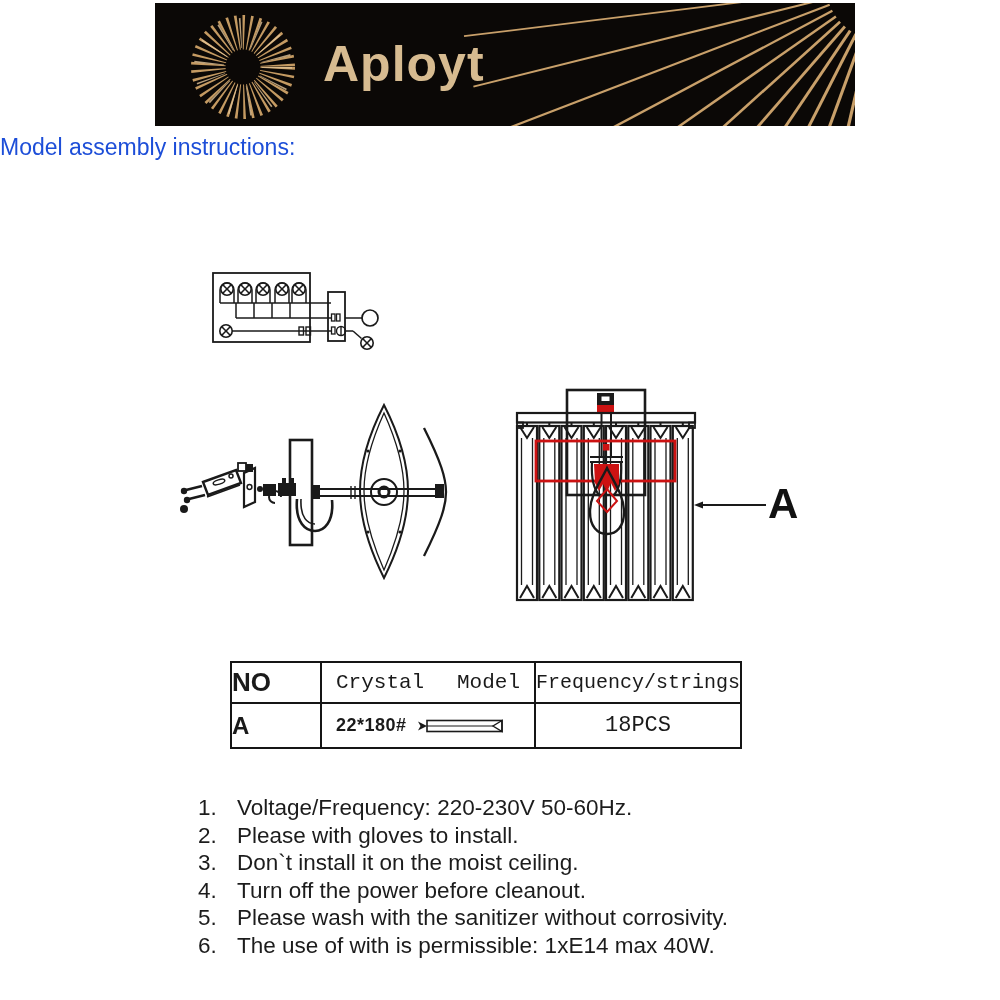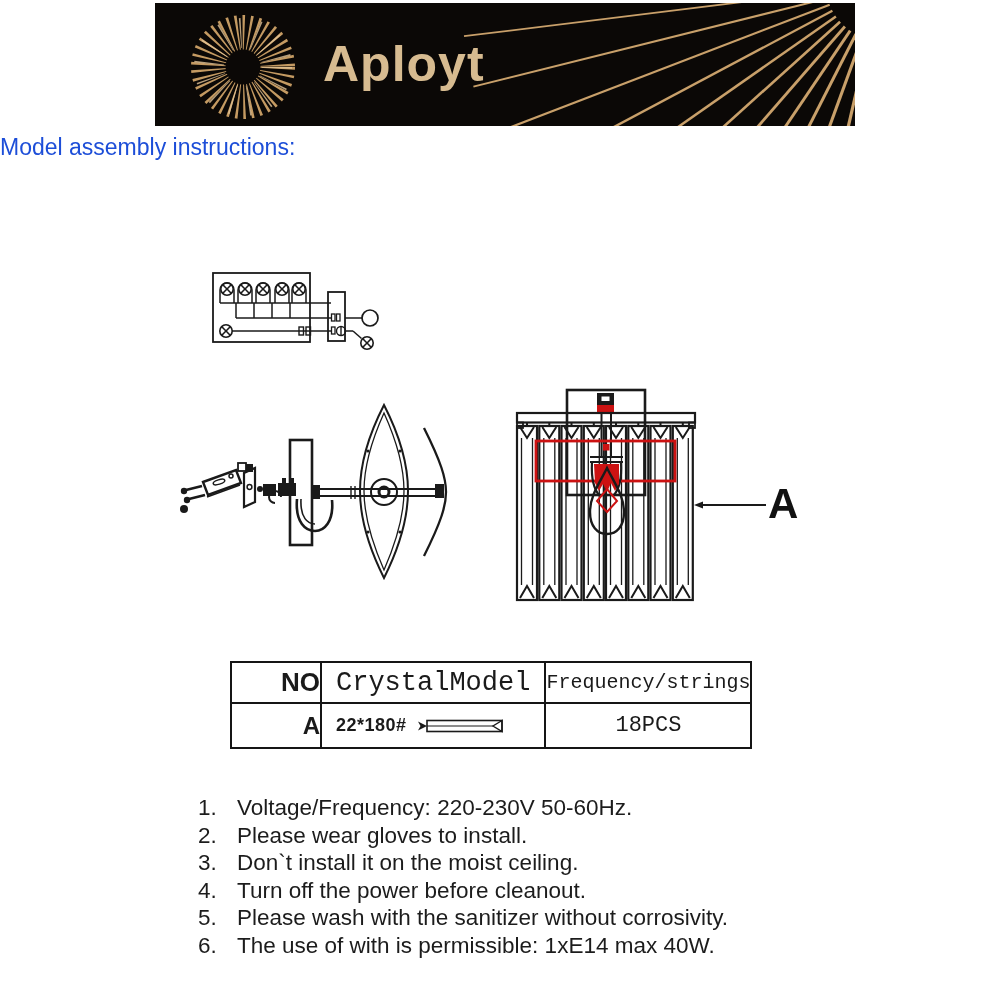--- a/index.html
+++ b/index.html
@@ -22,25 +22,25 @@
   .diag svg{display:block;}
   .stk{stroke:#1a1a1a;fill:none;}
   .fil{fill:#1a1a1a;stroke:none;}
   .red-s{stroke:#cc1212;fill:none;}
   .red-f{fill:#cc1212;stroke:none;}
   .callout-a{position:absolute;left:768px;top:480px;font-size:42px;font-weight:700;color:#111;}
 
   
   .parts-table{position:absolute;left:230px;top:661px;border-collapse:collapse;}
   .parts-table td,.parts-table th{border:2.2px solid #151515;padding:0;vertical-align:middle;}
-  .c-no{width:88px;text-align:right;font-weight:700;font-size:26px;}
+  .c-no{width:88px;text-align:left;font-weight:700;font-size:26px;}
   .c-mid{width:212px;}
   .c-qty{width:194px;text-align:center;font-family:"Liberation Mono",monospace;font-size:20px;}
   .hdr-mid{display:flex;justify-content:space-between;padding:0 14px;
-           font-family:"Liberation Mono",monospace;font-size:27px;font-weight:400;}
+           font-family:"Liberation Mono",monospace;font-size:21px;font-weight:400;}
   .row-h{height:41px;} .row-d{height:45px;}
   .cell-a{font-size:24px;}
   .crystal-cell{display:flex;align-items:center;padding-left:14px;}
   .crystal-code{font-size:18px;font-weight:600;letter-spacing:0.5px;}
   .crystal-cell svg{margin-left:9px;}
 
   
   .inst{position:absolute;left:198px;top:794px;width:660px;font-size:22.5px;color:#1c1c1c;}
   .inst-row{display:flex;align-items:flex-start;height:27.6px;line-height:27.6px;}
   .inst-num{width:39px;flex:none;}
@@ -286,21 +286,21 @@
   </tbody>
     </table>
 
   <div class="inst">
     <div class="inst-row">
       <span class="inst-num">1.</span>
       <span class="inst-text">Voltage/Frequency: 220-230V 50-60Hz.</span>
     </div>
     <div class="inst-row">
       <span class="inst-num">2.</span>
-      <span class="inst-text">Please wear gloves to install.</span>
+      <span class="inst-text">Please with gloves to install.</span>
     </div>
     <div class="inst-row">
       <span class="inst-num">3.</span>
       <span class="inst-text">Don`t install it on the moist ceiling.</span>
     </div>
     <div class="inst-row">
       <span class="inst-num">4.</span>
       <span class="inst-text">Turn off the power before cleanout.</span>
     </div>
     <div class="inst-row">

